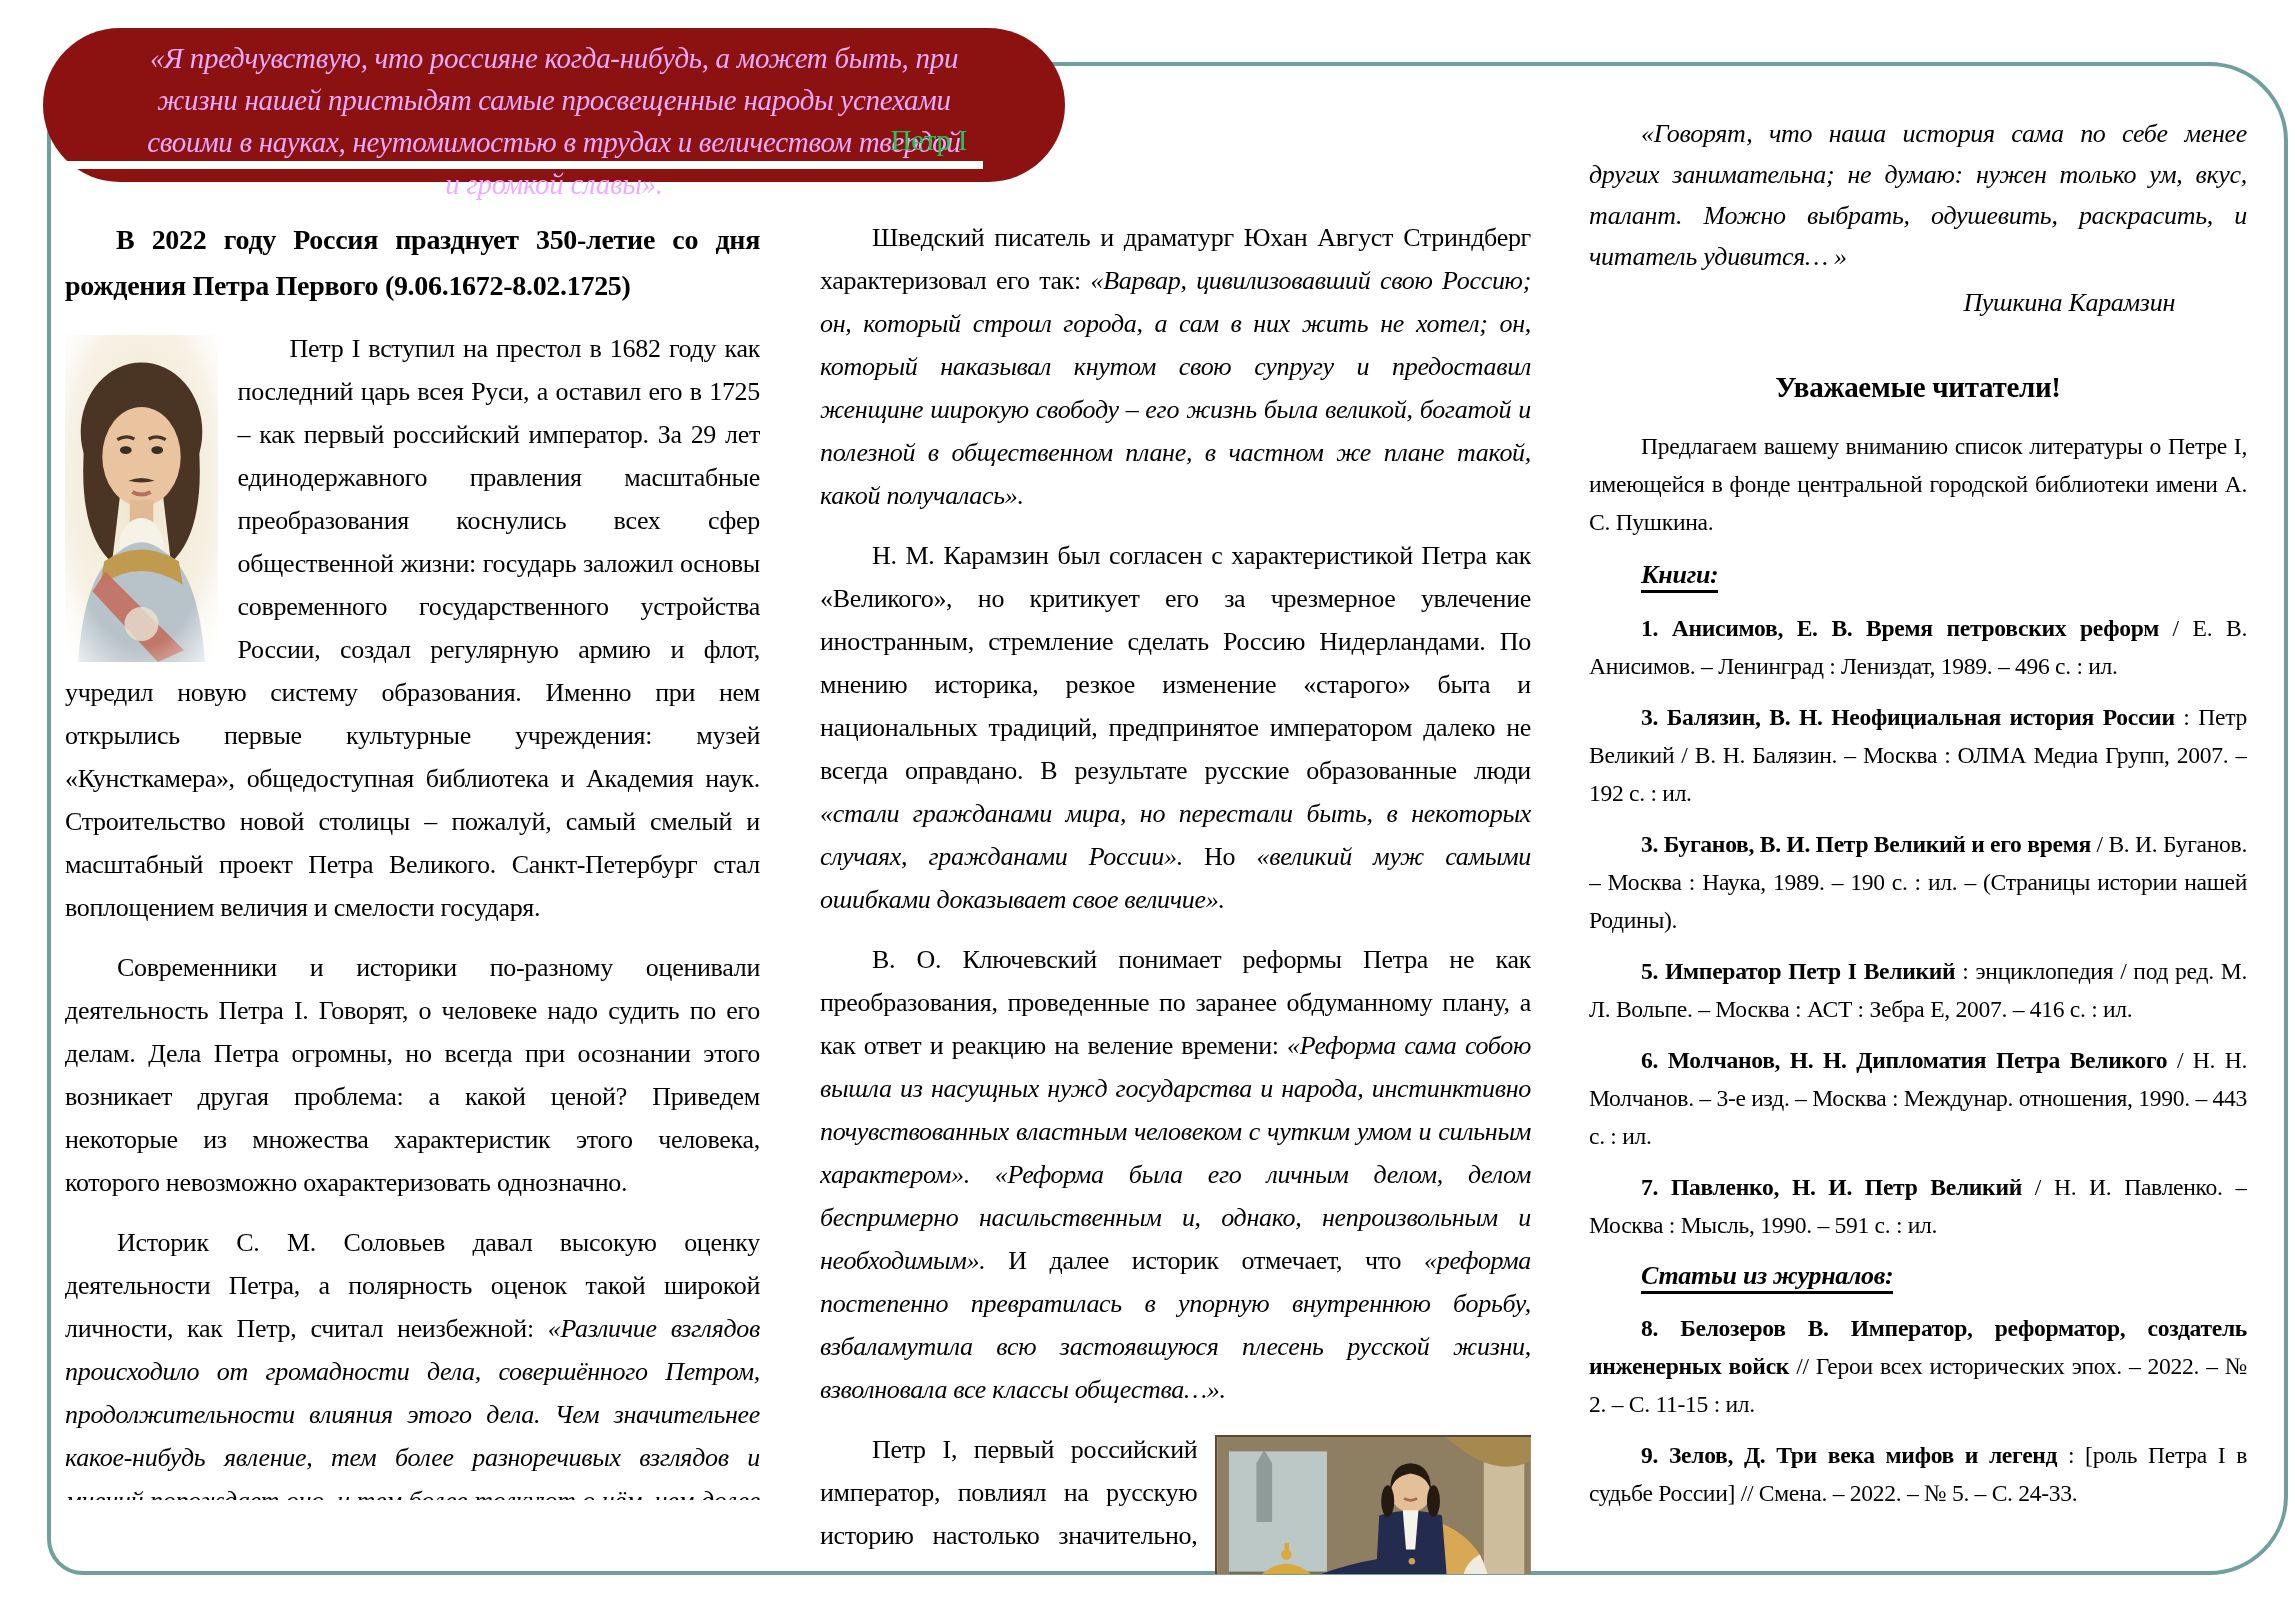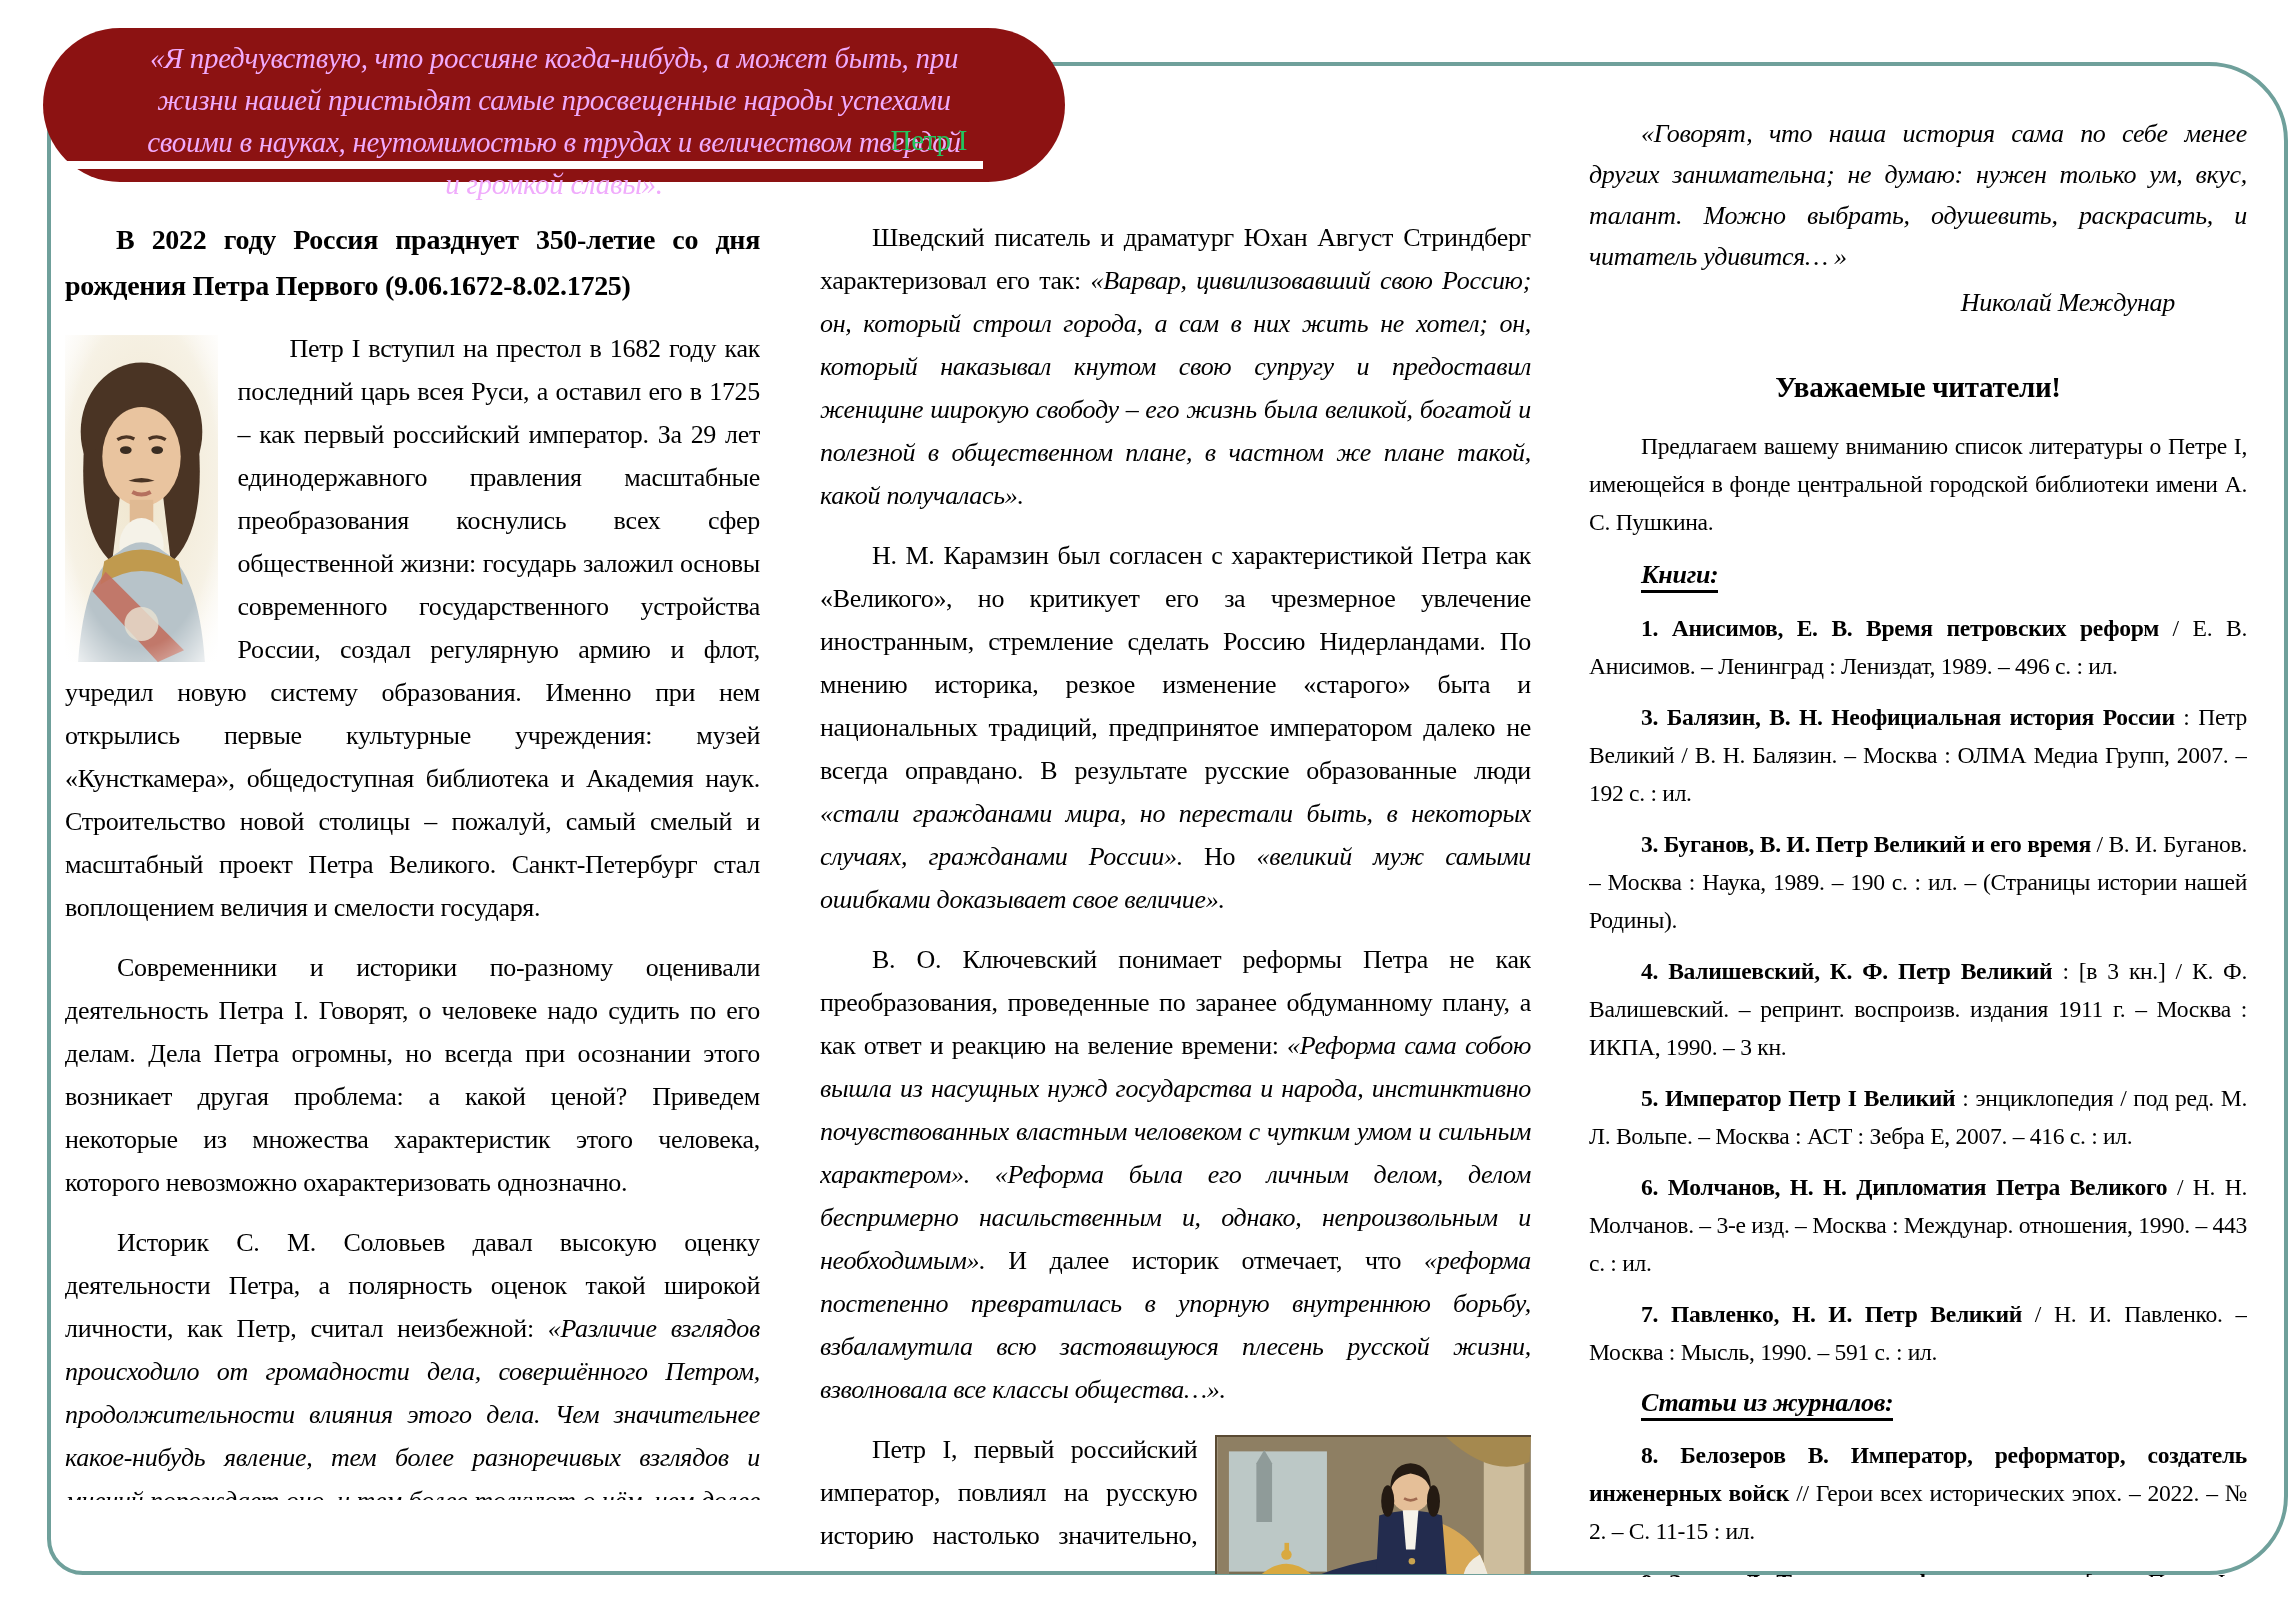--- a/index.html
+++ b/index.html
@@ -140,28 +140,27 @@
           <path d="M286,94 Q296,100 306,94" stroke="#a06a50" stroke-width="4" fill="none"></path>
           <rect y="382" width="480" height="22" fill="#6f5f43" opacity="0.6"></rect>
         </svg>
       </div>
       <p class="body">Петр I, первый российский император, повлиял на русскую историю настолько значительно, что интерес к его деятельности вряд ли когда-нибудь угаснет, как бы ни оценивались его реформы.</p>
     </div>
   </div>
 
   <div class="col col3">
     <p class="quote3">«Говорят, что наша история сама по себе менее других занимательна; не думаю: нужен только ум, вкус, талант. Можно выбрать, одушевить, раскрасить, и читатель удивится… »</p>
-    <div class="attr3">Николай Междунар</div>
+    <div class="attr3">Пушкина Карамзин</div>
     <h3 class="c3head">Уважаемые читатели!</h3>
     <p class="intro3">Предлагаем вашему вниманию список литературы о Петре I, имеющейся в фонде центральной городской библиотеки имени А. С. Пушкина.</p>
     <div class="label3"><span class="lbl">Книги:</span></div>
     <p class="item"><span class="bld">1. Анисимов, Е. В. Время петровских реформ</span><span> / Е. В. Анисимов. – Ленинград : Лениздат, 1989. – 496 с. : ил.</span></p>
     <p class="item"><span class="bld">3. Балязин, В. Н. Неофициальная история России</span><span> : Петр Великий / В. Н. Балязин. – Москва : ОЛМА Медиа Групп, 2007. – 192 с. : ил.</span></p>
     <p class="item"><span class="bld">3. Буганов, В. И. Петр Великий и его время</span><span> / В. И. Буганов. – Москва : Наука, 1989. – 190 с. : ил. – (Страницы истории нашей Родины).</span></p>
-    <p class="item"><span class="bld">4. Валишевский, К. Ф. Петр Великий</span><span> : [в 3 кн.] / К. Ф. Валишевский. – репринт. воспроизв. издания 1911 г. – Москва : ИКПА, 1990. – 3 кн.</span></p>
     <p class="item"><span class="bld">5. Император Петр I Великий</span><span> : энциклопедия / под ред. М. Л. Вольпе. – Москва : АСТ : Зебра Е, 2007. – 416 с. : ил.</span></p>
     <p class="item"><span class="bld">6. Молчанов, Н. Н. Дипломатия Петра Великого</span><span> / Н. Н. Молчанов. – 3-е изд. – Москва : Междунар. отношения, 1990. – 443 с. : ил.</span></p>
     <p class="item"><span class="bld">7. Павленко, Н. И. Петр Великий</span><span> / Н. И. Павленко. – Москва : Мысль, 1990. – 591 с. : ил.</span></p>
     <div class="label3"><span class="lbl">Статьи из журналов:</span></div>
     <p class="item"><span class="bld">8. Белозеров В. Император, реформатор, создатель инженерных войск</span><span> // Герои всех исторических эпох. – 2022. – № 2. – С. 11-15 : ил.</span></p>
     <p class="item"><span class="bld">9. Зелов, Д. Три века мифов и легенд</span><span> : [роль Петра I в судьбе России] // Смена. – 2022. – № 5. – С. 24-33.</span></p>
   </div>
 
 </div>
 

